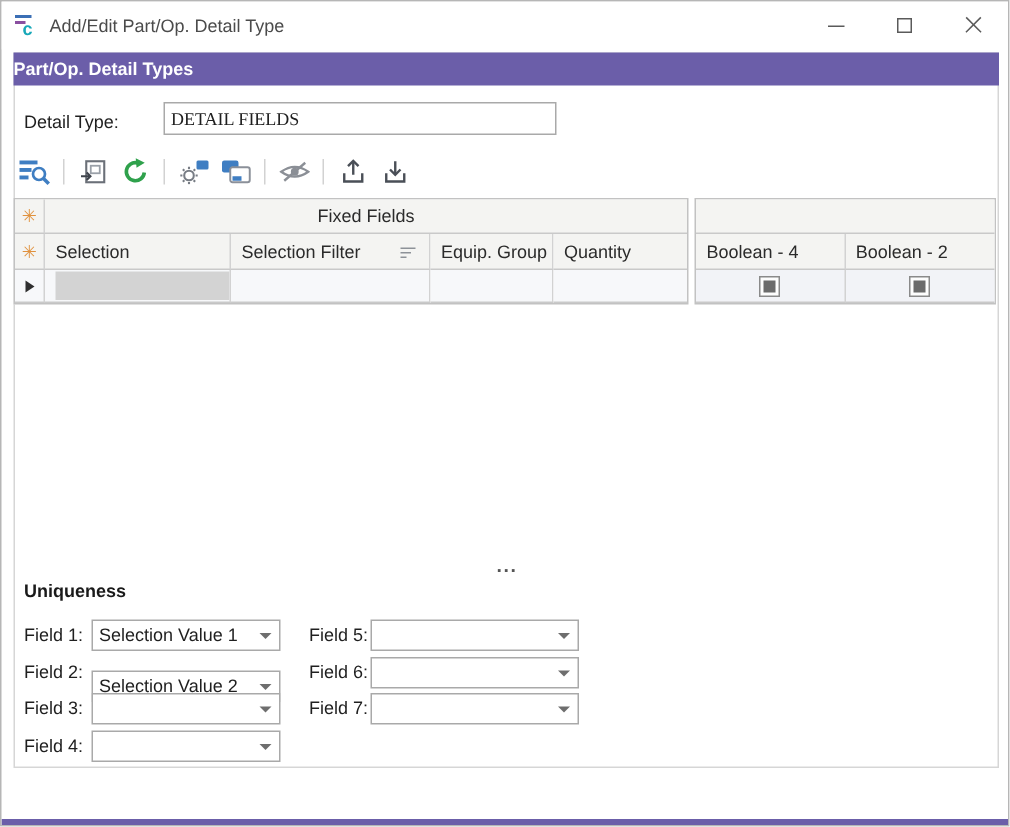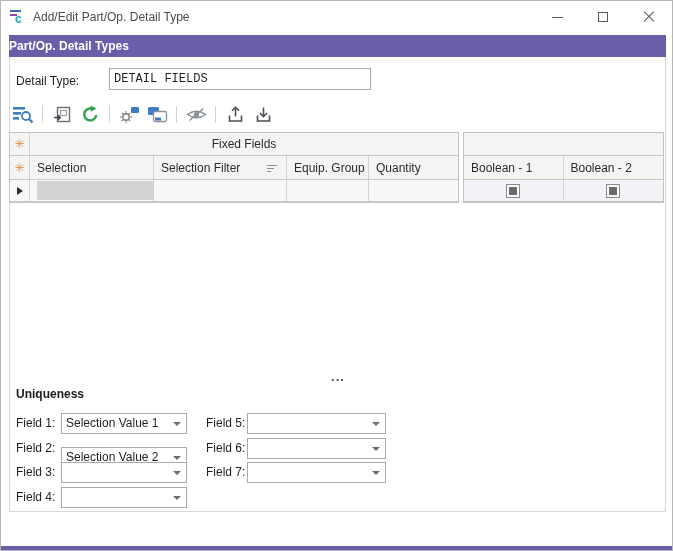--- a/index.html
+++ b/index.html
@@ -21,21 +21,21 @@
   .glyph-min { width:11px; height:1px; background:#5a5a5a; }
   .glyph-max { width:10px; height:10px; border:1px solid #5a5a5a; }
   .glyph-close { position:relative; width:12px; height:12px; }
   .glyph-close:before, .glyph-close:after { content:""; position:absolute; left:-1px; top:5px; width:14px; height:1.2px; background:#5a5a5a; }
   .glyph-close:before { transform:rotate(45deg); } .glyph-close:after { transform:rotate(-45deg); }
   
   .panel { position:absolute; left:8px; top:34px; width:657px; height:477px; background:#ffffff; border:1px solid #d6d6d6; }
   .purple-header { position:absolute; left:8px; top:34px; width:657px; height:22px; background:#6b5ea9; color:#ffffff; font-size:12px; font-weight:bold; line-height:22px; }
   
   .dt-label { position:absolute; left:15px; top:70px; font-size:12px; color:#1f1f1f; line-height:20px; }
-  .dt-input { position:absolute; left:108px; top:67px; width:262px; height:22px; border:1px solid #a9a9a9; font-family:Liberation Mono, monospace; font-size:12px; color:#1f1f1f; padding:0 4px; background:#fff; outline:none; }
+  .dt-input { position:absolute; left:108px; top:67px; width:262px; height:22px; border:1px solid #a9a9a9; font-family:Liberation Serif, serif; font-size:12px; color:#1f1f1f; padding:0 4px; background:#fff; outline:none; }
   
   .toolbar { position:absolute; left:8px; top:100px; height:26px; display:flex; align-items:center; }
   .tb-icon { width:26px; height:24px; display:flex; align-items:center; justify-content:center; margin:0 1px; }
   .tb-sep { width:1px; height:17px; background:#d2d2d2; margin:0 5px; }
   
   .grid-left  { position:absolute; left:8px;  top:131px; width:450px; border:1px solid #c2c2c2; background:#fff; }
   .grid-right { position:absolute; left:462px; top:131px; width:201px; border:1px solid #c2c2c2; background:#fff; }
   .g-row { display:flex; }
   .g-cell { border-right:1px solid #d2d2d2; border-bottom:1px solid #c9c9c9; font-size:12px; color:#2b2b2b; display:flex; align-items:center; padding-left:7px; position:relative; background:#f4f4f2; overflow:hidden; }
   .g-cell:last-child { border-right:none; }
@@ -207,21 +207,21 @@
       <div class="g-cell col-equip h-data data-cell"></div>
       <div class="g-cell col-qty h-data data-cell"></div>
     </div>
   </div>
 
   <div class="grid-right">
     <div class="g-row">
       <div class="g-cell group-span h-group"></div>
     </div>
     <div class="g-row">
-      <div class="g-cell col-bool h-cols">Boolean - 1</div>
+      <div class="g-cell col-bool h-cols">Boolean - 4</div>
       <div class="g-cell col-bool h-cols">Boolean - 2</div>
     </div>
     <div class="g-row">
       <div class="g-cell col-bool h-data bool-cell">
         <span class="checkbox">
             <span class="inner"></span>
           </span>
       </div>
       <div class="g-cell col-bool h-data bool-cell">
         <span class="checkbox">

